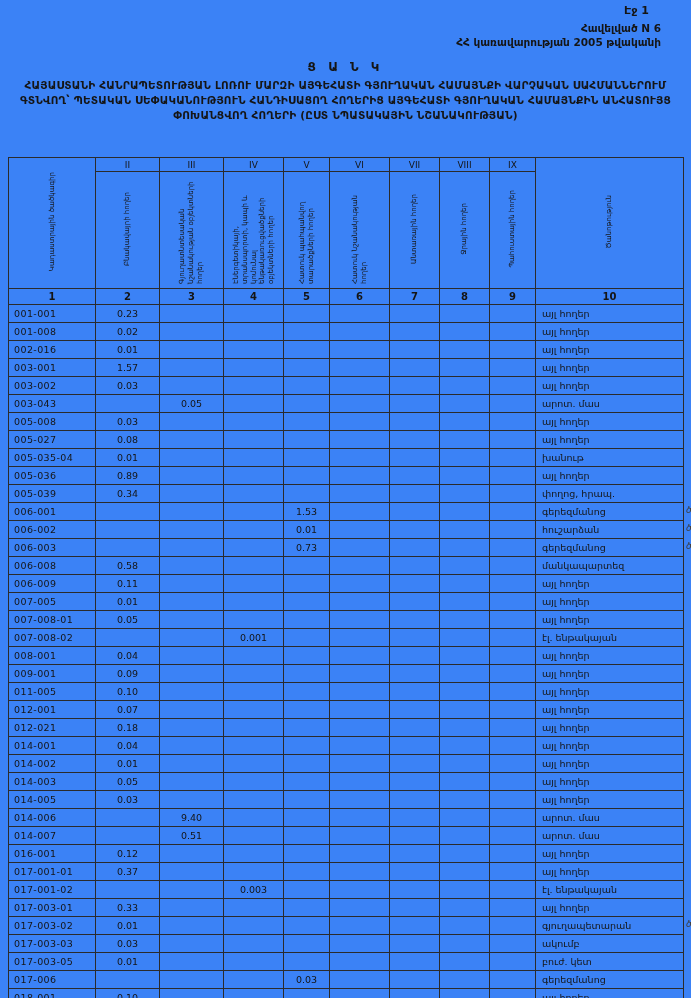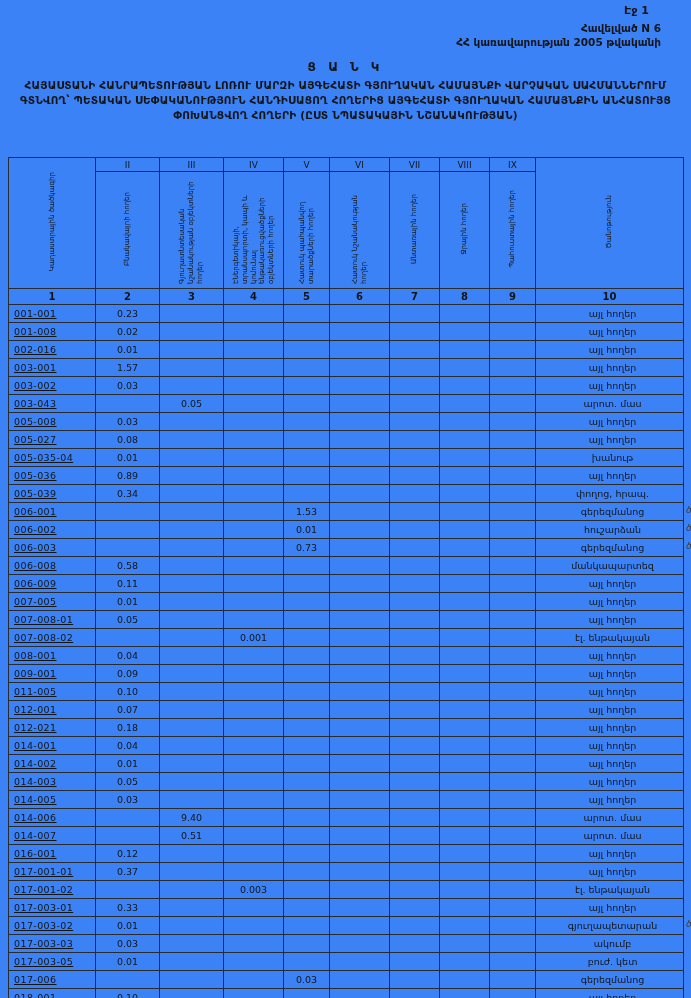--- a/index.html
+++ b/index.html
@@ -48,23 +48,23 @@
     writing-mode:vertical-rl;
     transform:rotate(180deg);
     font-size:7px; line-height:1.25;
     max-height:110px;
     margin:0 auto;
     display:inline-block;
     text-align:left;
   }
   .num-row td { height:15px; text-align:center; font-size:10px; font-weight:bold; }
   .data-row td { height:17px; }
-  td.code { text-align:left; padding-left:5px; letter-spacing:.4px;text-decoration:underline; }
+  td.code { text-align:left; padding-left:5px; letter-spacing:.4px; }
   td.val  { text-align:center; }
-  td.note { text-align:center; padding-left:6px; position:relative; }
+  td.note { text-align:left; padding-left:6px; position:relative; }
   .margin-mark {
     position:absolute; left:100%; margin-left:3px; top:2px;
     font-size:9px; color:#3a3a3a; font-style:italic; white-space:nowrap;
   }
 </style>
 </head>
 <body>
 
 <div class="page">
 

